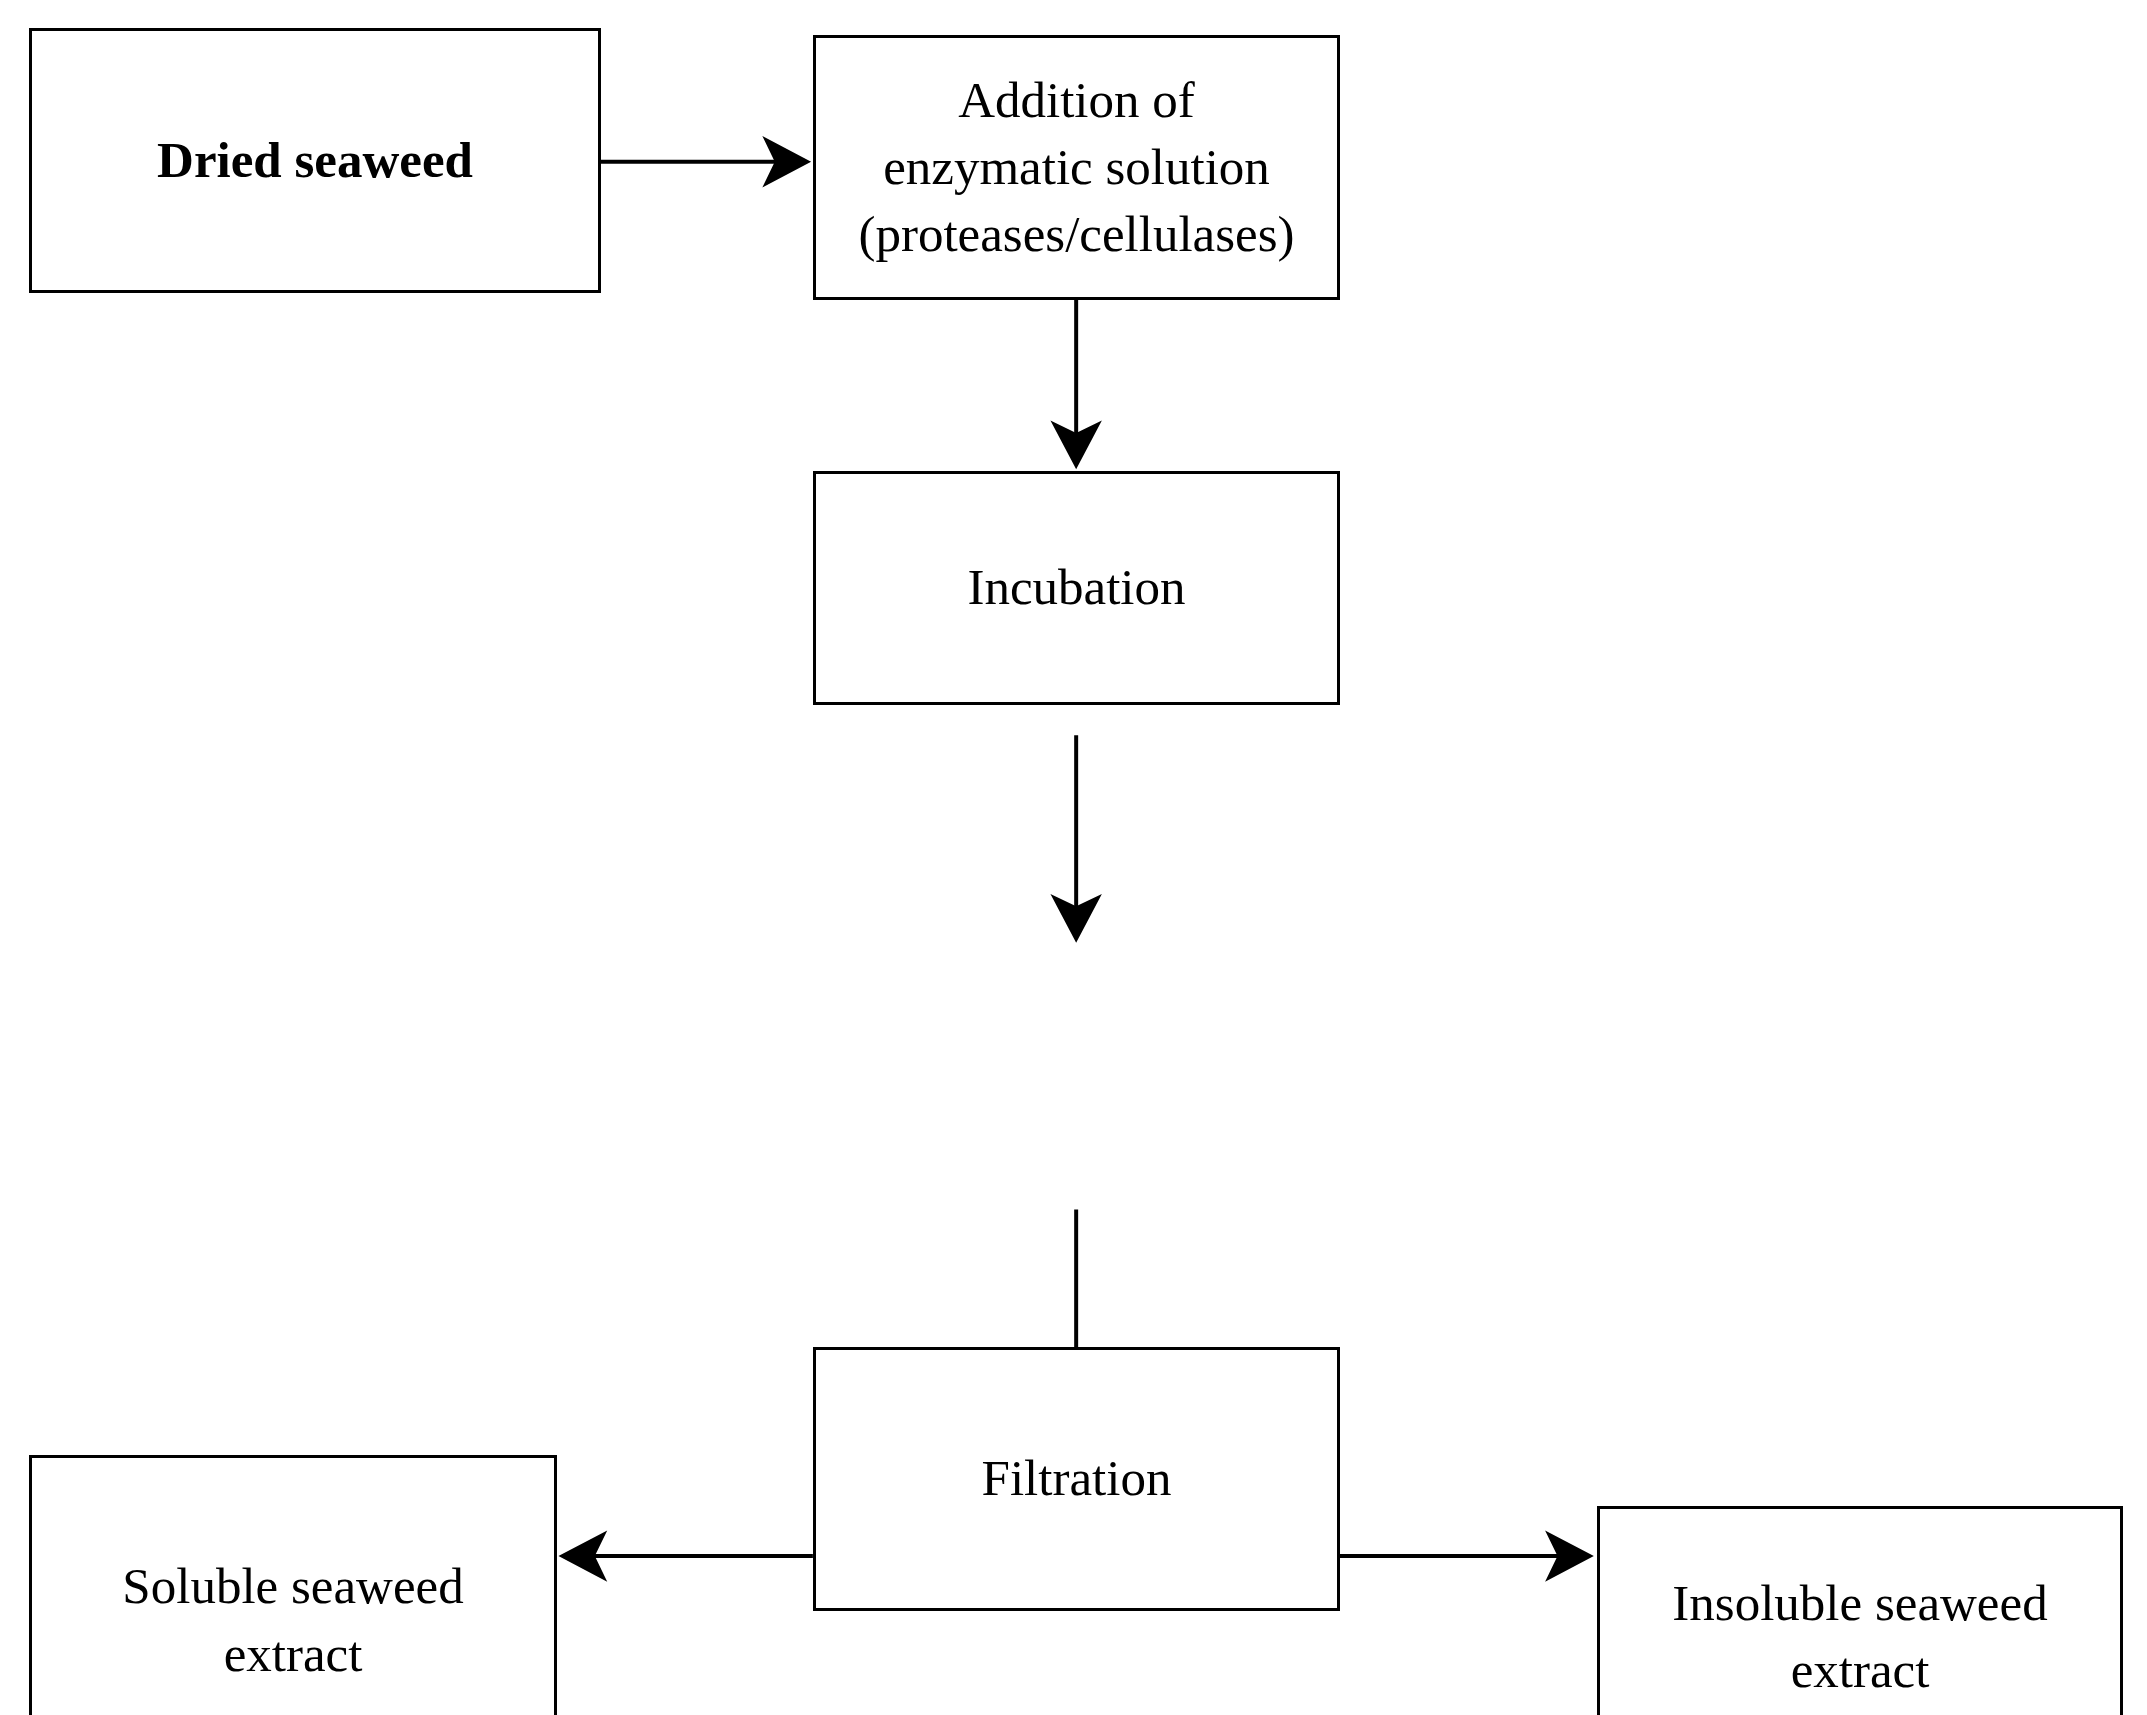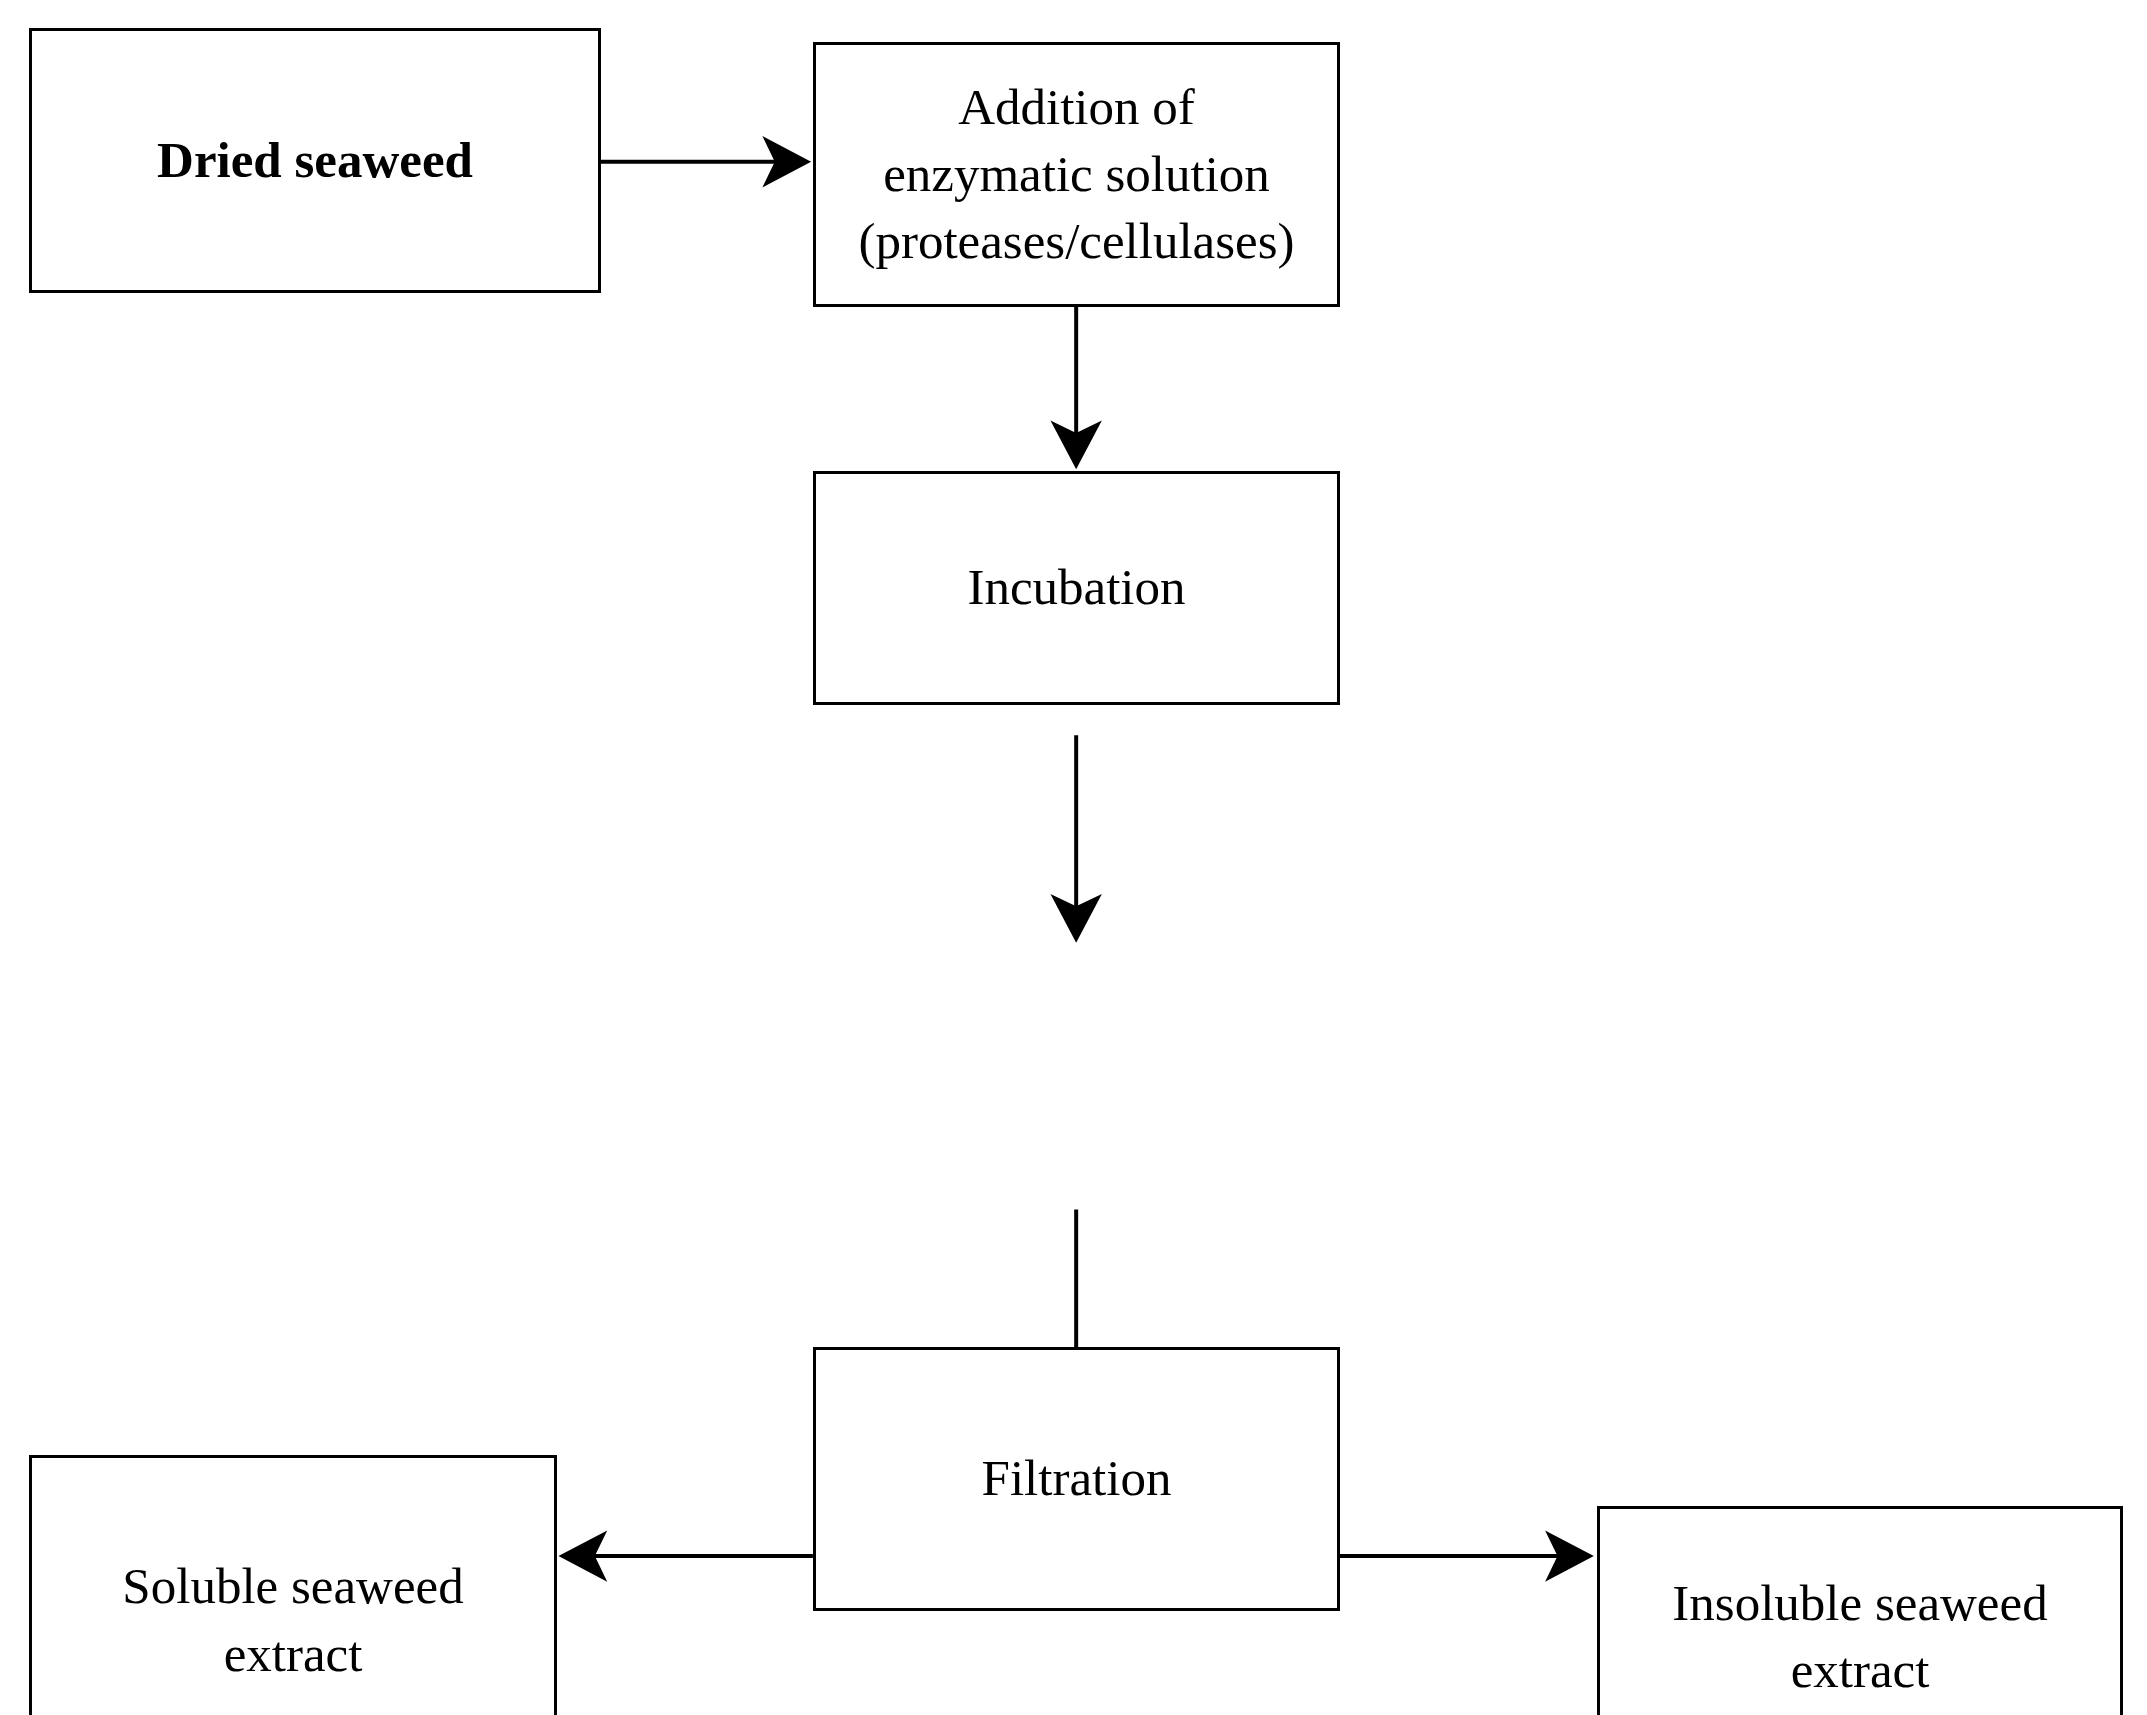--- a/index.html
+++ b/index.html
@@ -31,21 +31,21 @@
     align-items: center;
     justify-content: center;
     text-align: center;
     font-size: 51px;
     line-height: 1.32;
     white-space: pre-line;
     color: #000000;
   }
   
   .node-dried       { left: 29px;   top: 28px;   width: 572px; height: 265px; font-weight: bold; }
-  .node-enzymatic   { left: 813px;  top: 42px;   width: 527px; height: 265px; }
+  .node-enzymatic   { left: 813px;  top: 35px;   width: 527px; height: 265px; }
   .node-incubation  { left: 813px;  top: 471px;  width: 527px; height: 234px; }
   .node-denaturation{ left: 813px;  top: 944px; width: 527px; height: 265px; }
   .node-filtration  { left: 813px;  top: 1347px; width: 527px; height: 264px; }
   .node-soluble     { left: 29px;   top: 1455px; width: 528px; height: 331px; }
   .node-insoluble   { left: 1597px; top: 1506px; width: 526px; height: 262px; }
 </style>
 </head>
 <body>
 
 <div class="canvas">

